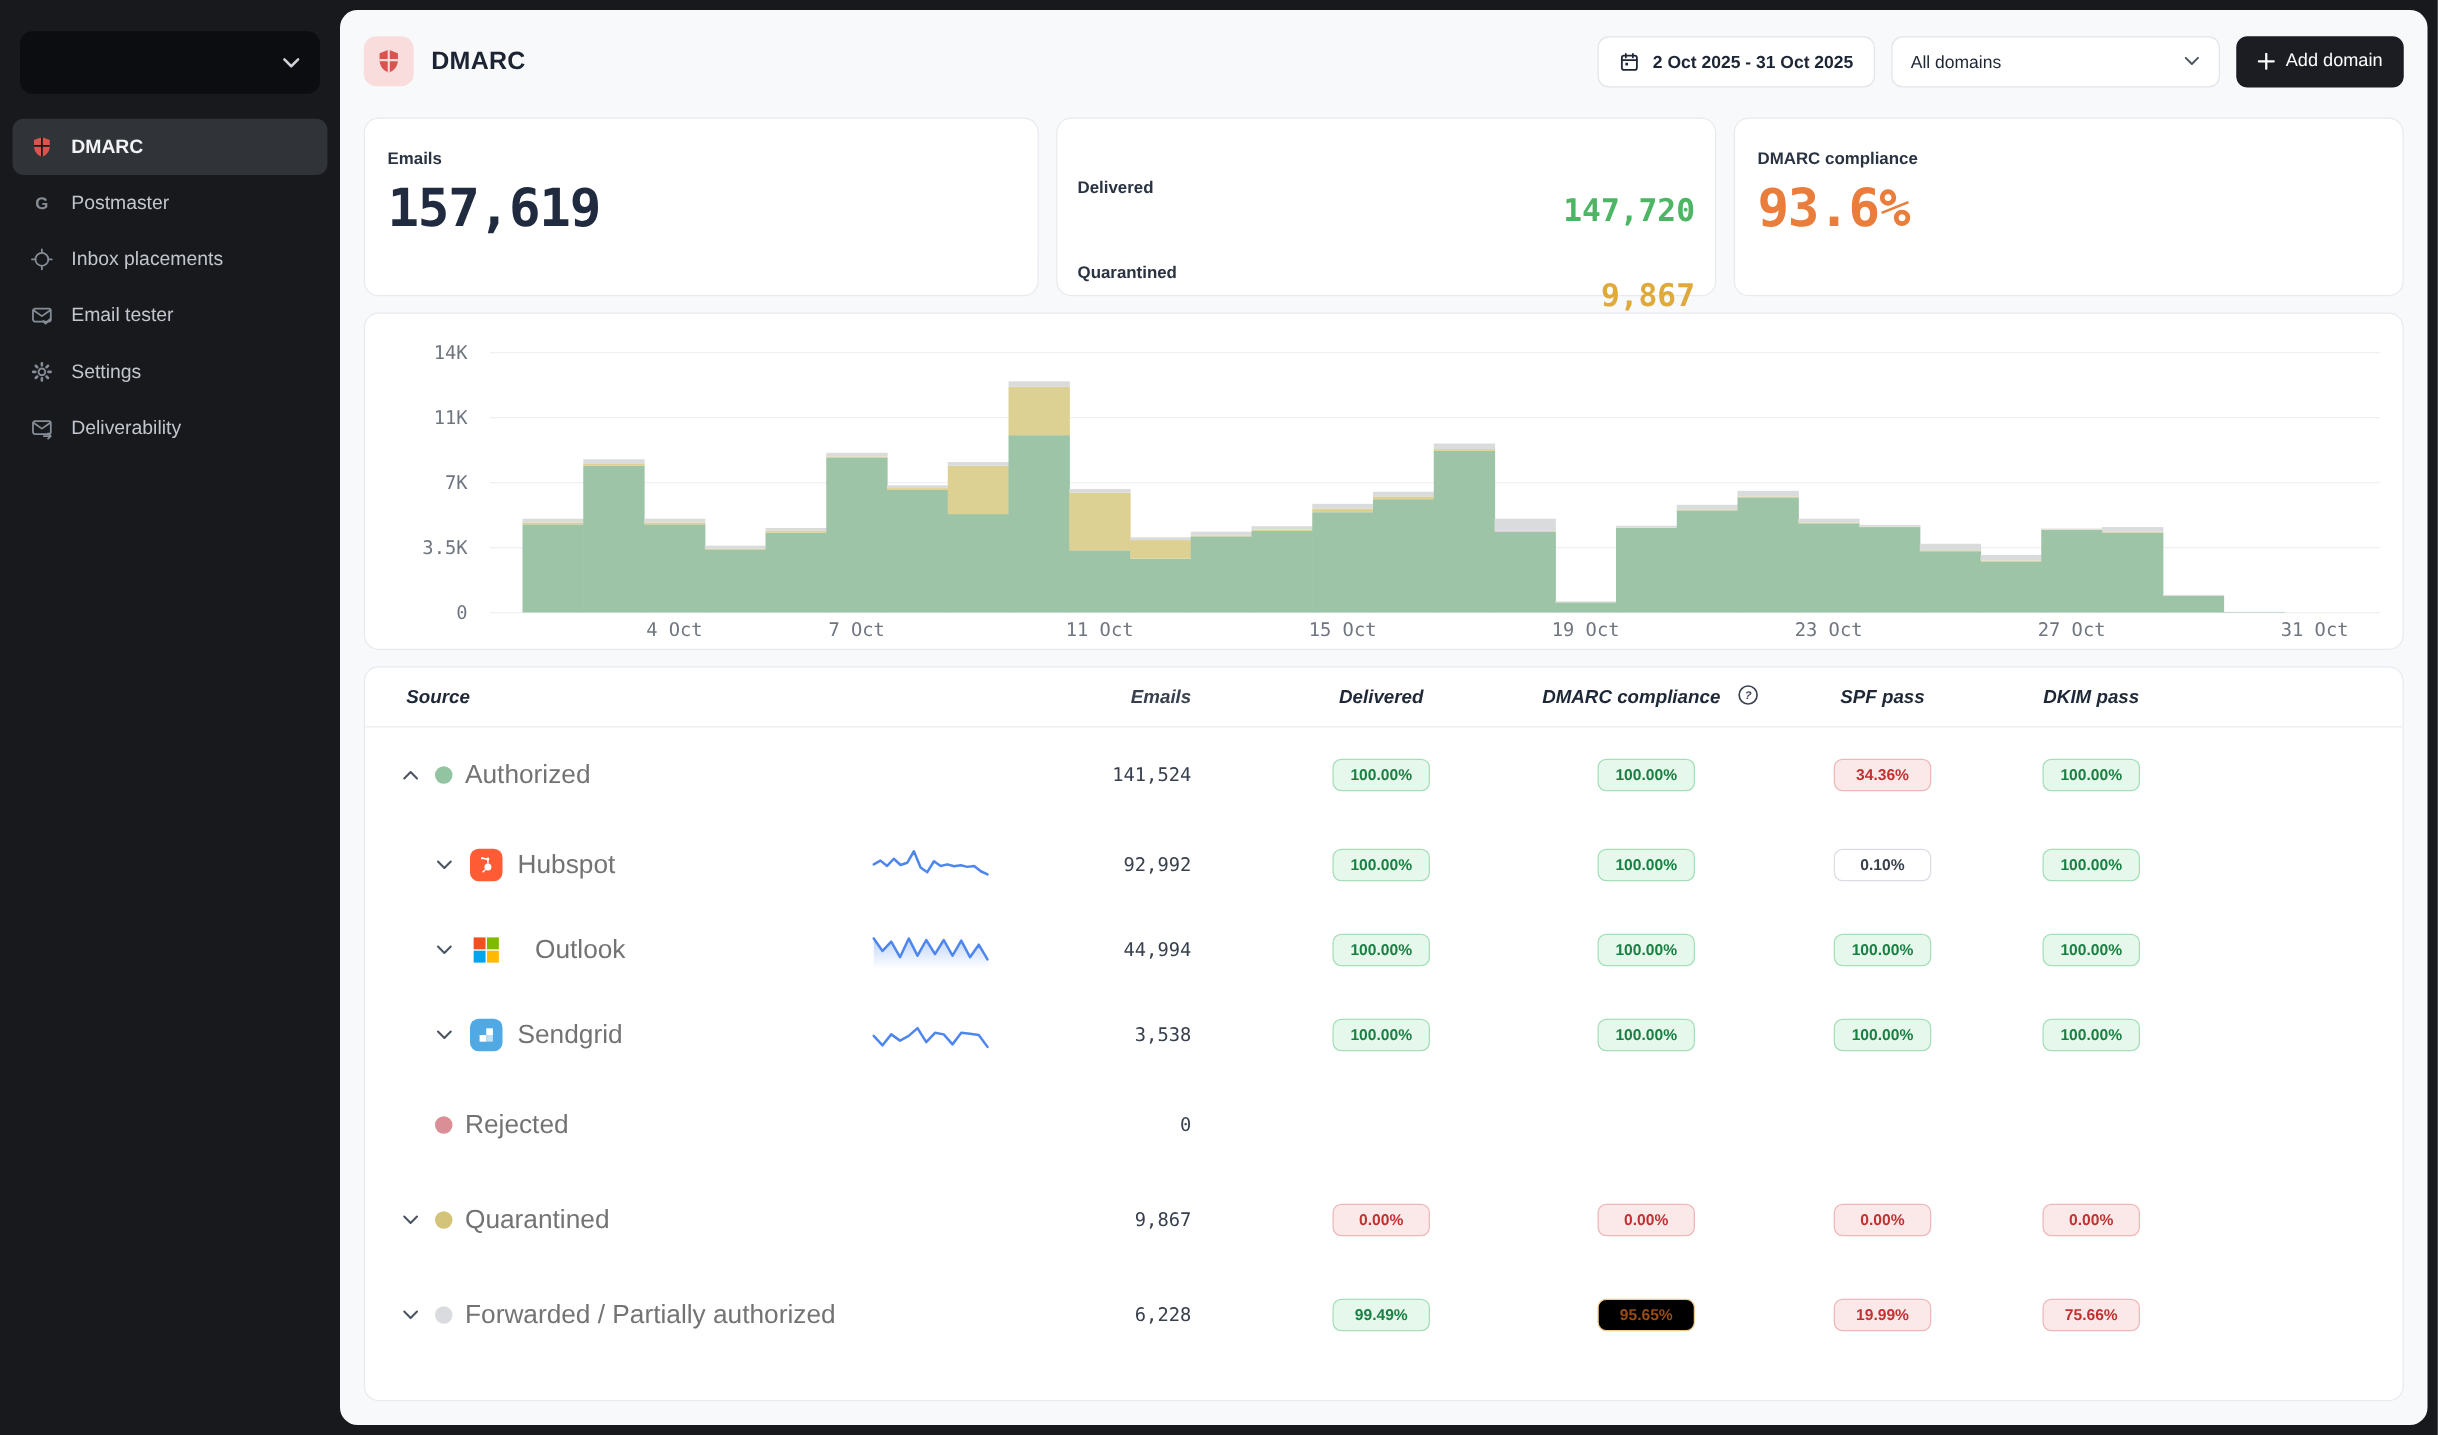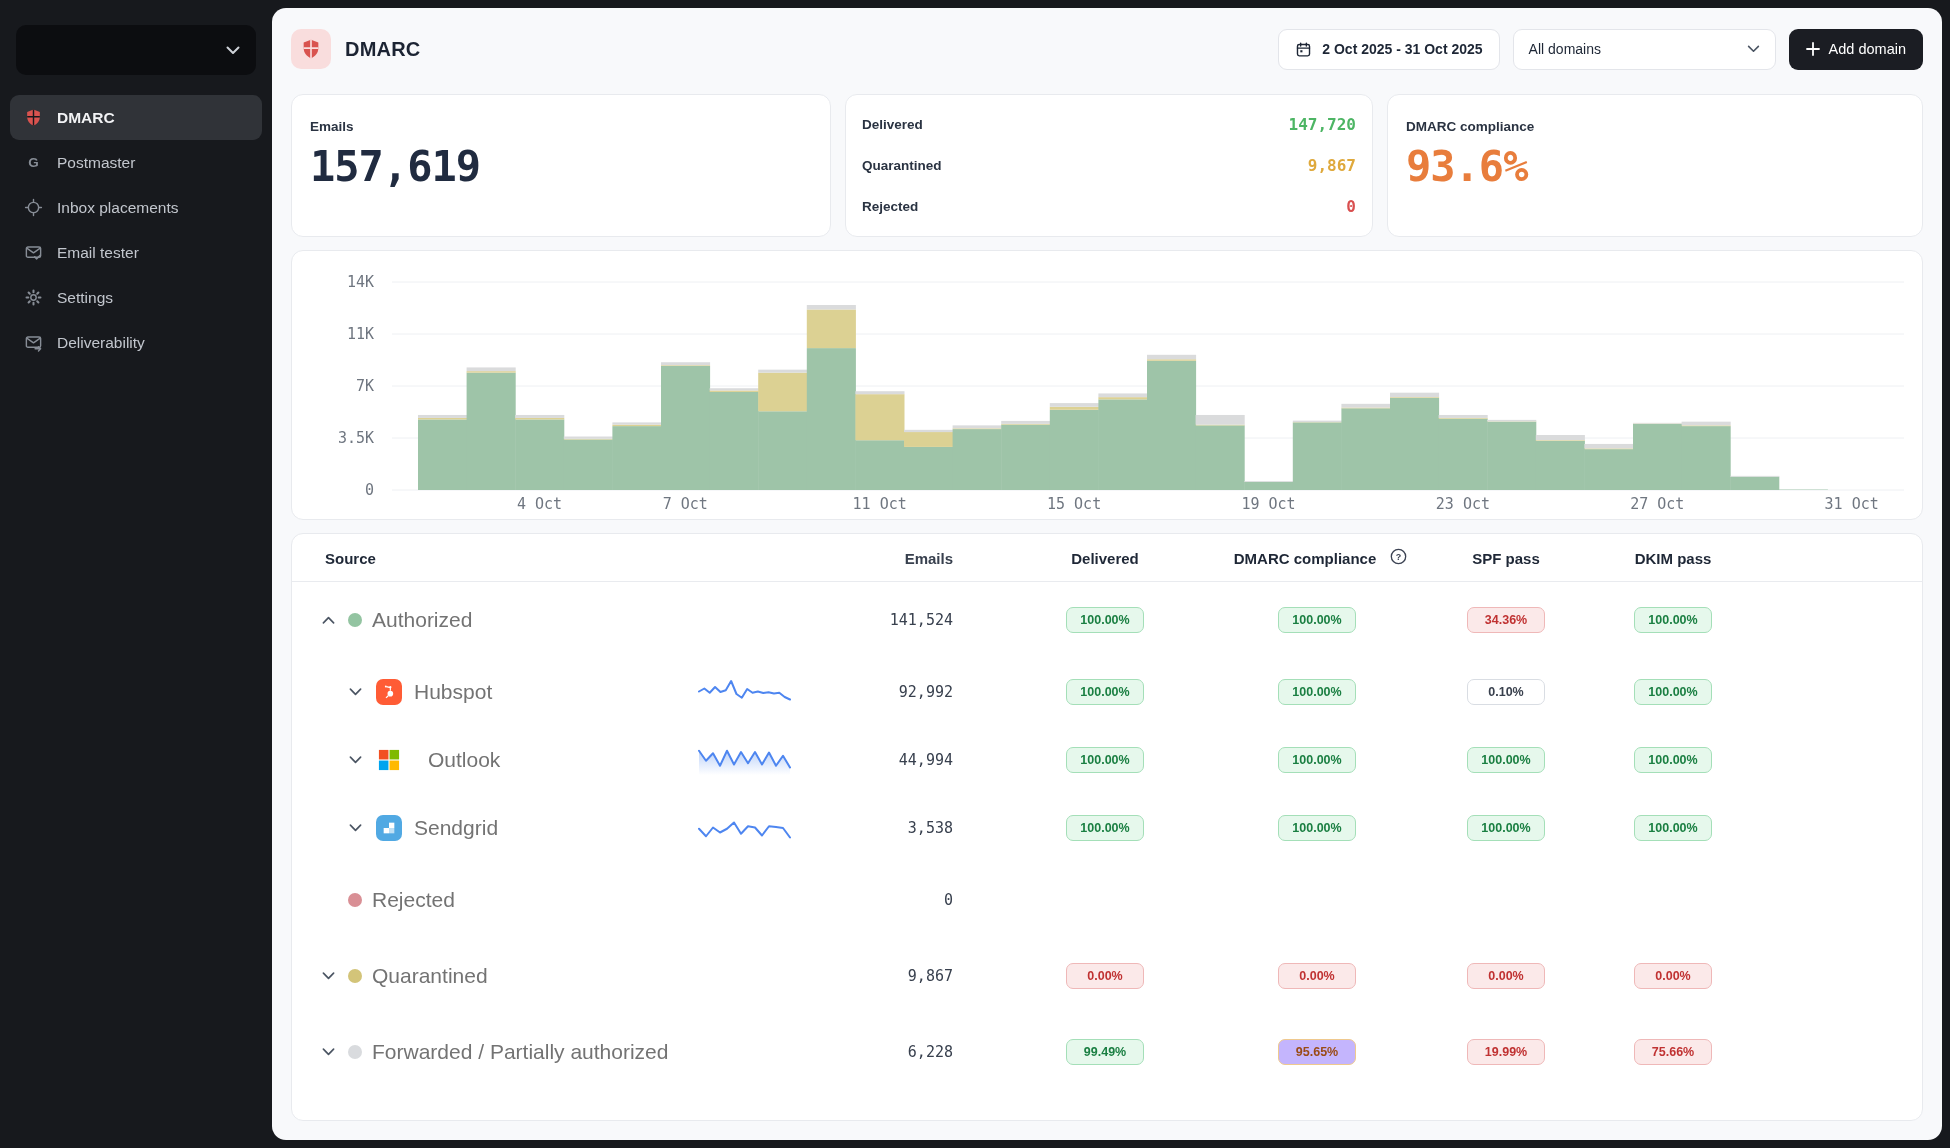--- a/index.html
+++ b/index.html
@@ -35,44 +35,44 @@
              gap:9px; padding:0 17px; font-size:14.5px; cursor:pointer; }
 
   .stats { display:flex; gap:14px; margin-top:4px; }
   .card { background:#fff; border:1px solid #e8eaee; border-radius:12px; }
   .stat-main { width:540px; height:143px; padding:24px 18px; }
   .stat-label { font-size:13.5px; font-weight:bold; color:#2a3342; }
   .stat-big { font-size:42px; font-weight:bold; color:#202b40; margin-top:8px; letter-spacing:-1px; }
   .stat-break { width:528px; height:143px; padding:20px 16px; display:flex; flex-direction:column; justify-content:space-between; }
   .br-row { display:flex; align-items:center; justify-content:space-between; }
   .br-label { font-size:13.5px; font-weight:bold; color:#2a3342; }
-  .br-val { font-size:16px; font-weight:bold; }
+  .br-val { font-size:25px; font-weight:bold;margin-top:39px; }
   .c-green { color:#4db564; } .c-yellow { color:#dfa93c; } .c-red { color:#d94f4f; } .c-orange { color:#e87d3c; }
   .stat-comp { flex:1; height:143px; padding:24px 18px; }
 
   .chart-card { margin-top:13px; height:270px; position:relative; }
   .table-card { margin-top:13px; height:588px; position:relative; overflow:hidden; }
 
   
   .thead { position:relative; height:48px; border-bottom:1px solid #e9ebef; }
-  .th { position:absolute; top:50%; transform:translateY(-50%); font-size:15px; font-weight:bold; color:#1e2736; }
+  .th { position:absolute; top:50%; transform:translateY(-50%); font-size:15px; font-weight:bold; color:#1e2736;font-style:italic; }
   .row { position:relative; }
   .row.h76 { height:76px; } .row.h68 { height:68px; }
   .cell { position:absolute; top:50%; transform:translateY(-50%); }
   .chev { color:#4b5563; display:flex; }
   .dot { width:14px; height:14px; border-radius:50%; }
   .dot.green{background:#93c4a1;} .dot.red{background:#d98f95;} .dot.yellow{background:#d3c479;} .dot.gray{background:#d9dbde;}
   .rlabel { font-size:21px; color:#737373; white-space:nowrap; }
   .emails-val { font-size:15px; color:#38404e; text-align:right; width:161px; }
   .badge { display:inline-block; min-width:78px; text-align:center; padding:5px 10px; border-radius:7px;
            font-size:12.5px; font-weight:bold; border:1px solid; }
   .badge.green { background:#e6f8ec; border-color:#a4dfb8; color:#1a7f42; }
   .badge.red { background:#fbe9e9; border-color:#efb8b8; color:#c03232; }
   .badge.neutral { background:#ffffff; border-color:#d9dde3; color:#39404d; }
-  .badge.amber { background:#c4b5fd; border-color:#efc98e; color:#9a4b16; }
+  .badge.amber { background:#000000; border-color:#efc98e; color:#9a4b16; }
   .brand { width:26px; height:26px; border-radius:7px; display:flex; align-items:center; justify-content:center; }
 </style>
 </head>
 <body>
 
 <aside class="sidebar">
   <div class="ws-select">
     <svg width="14" height="9" viewBox="0 0 14 9">
         <path d="M1.5 1.5 L7 7 L12.5 1.5" fill="none" stroke="#cfd3d9" stroke-width="2" stroke-linecap="round" stroke-linejoin="round"></path>
       </svg>

